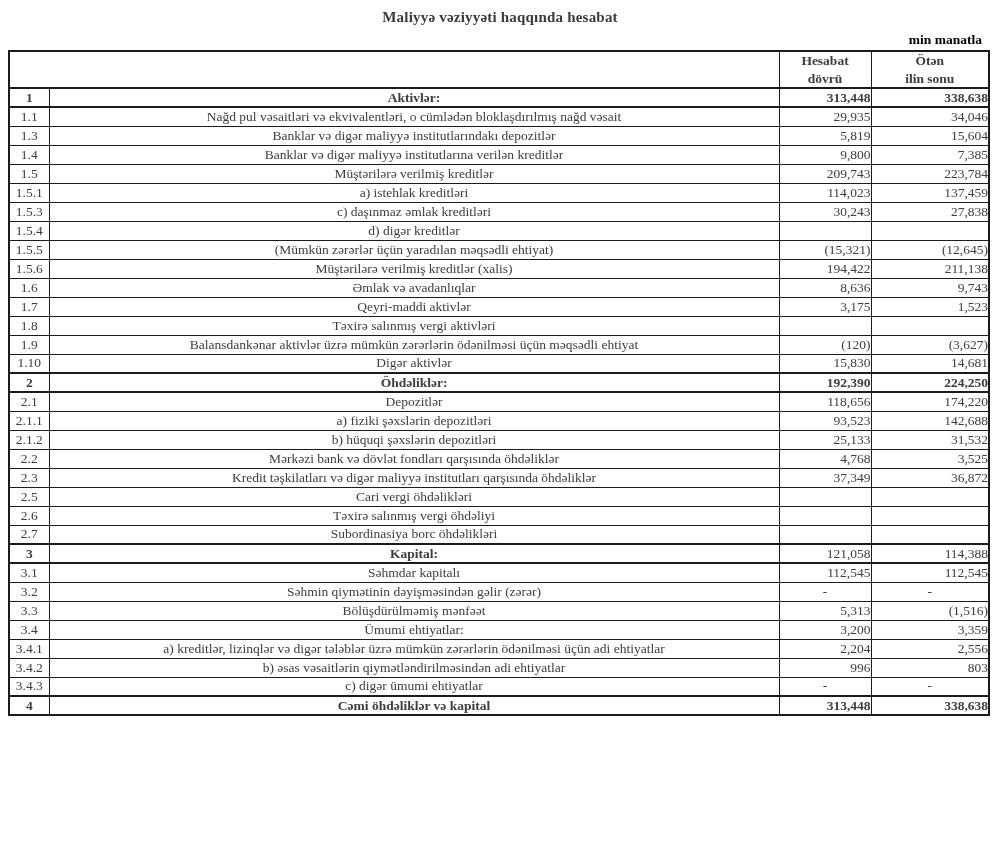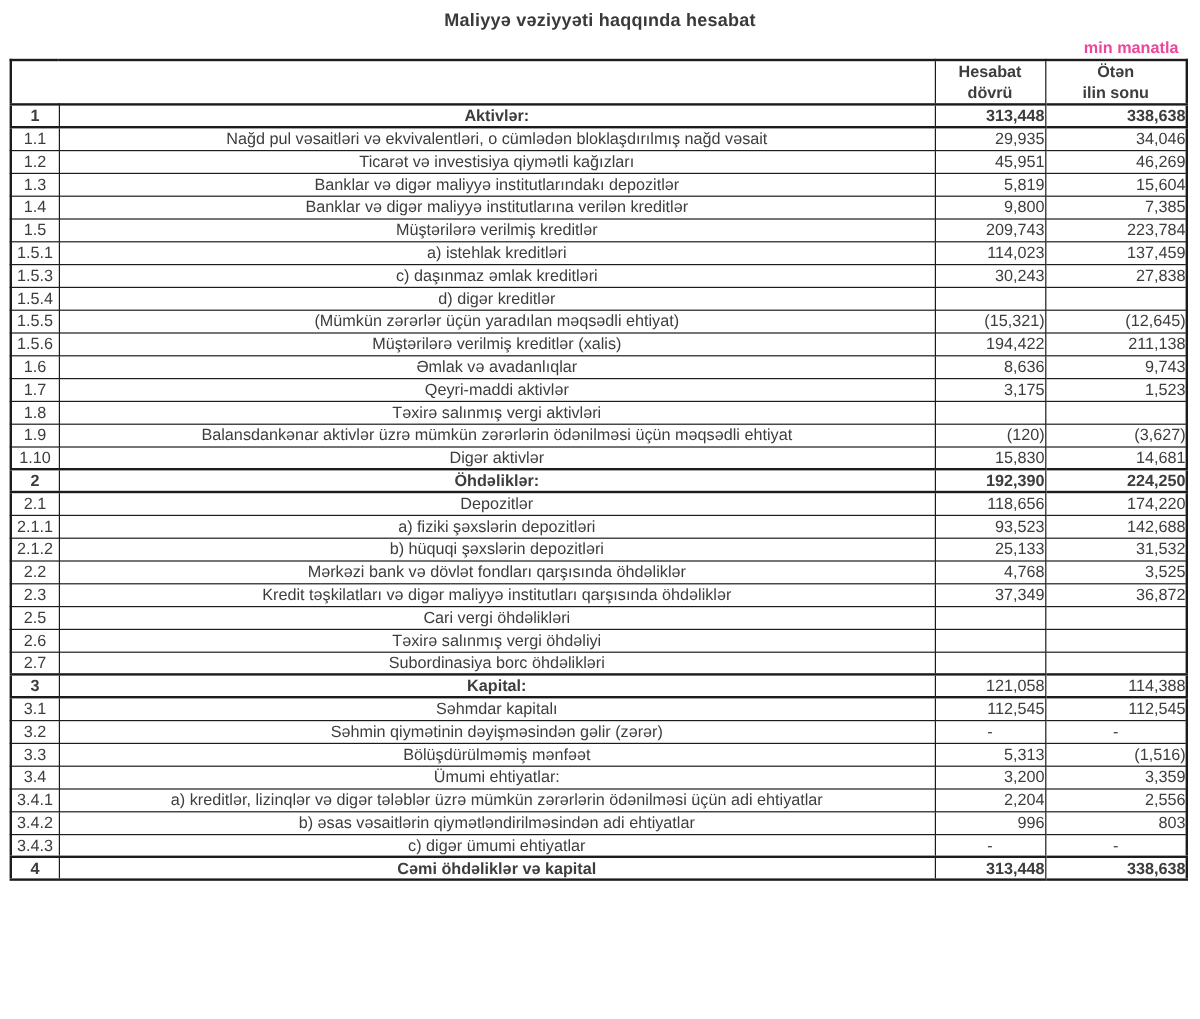--- a/index.html
+++ b/index.html
@@ -5,39 +5,39 @@
   html, body {
     margin: 0;
     padding: 0;
     background: #ffffff;
   }
   .page {
     position: relative;
     width: 1000px;
     height: 849px;
     background: #ffffff;
-    font-family: Liberation Sans, sans-serif;
+    font-family: Liberation Serif, serif;
     color: #3d3d3d;
     box-sizing: border-box;
     border-radius: 25px;
   }
   .page-title {
     text-align: center;
     font-size: 15px;
     font-weight: bold;
     padding-top: 9px;
     color: #3a3a3a;
     letter-spacing: 0.2px;
   }
   .unit-note {
     width: 982px;
     text-align: right;
     font-size: 13.5px;
     font-weight: bold;
-    color: #ec4899;
+    color: #000000;
     margin-top: 6px;
     margin-bottom: 2px;
   }
   table.fin-table {
     border-collapse: collapse;
     table-layout: fixed;
     width: 980px;
     margin-left: 8px;
     border: 2.5px solid #1c1c1c;
   }
@@ -131,26 +131,20 @@
     <td class="cell-val">313,448</td>
     <td class="cell-val">338,638</td>
   </tr>
         <tr class="item">
     <td class="cell-no">1.1</td>
     <td class="cell-label">Nağd pul vəsaitləri və  ekvivalentləri, o cümlədən bloklaşdırılmış nağd vəsait</td>
     <td class="cell-val">29,935</td>
     <td class="cell-val">34,046</td>
   </tr>
         <tr class="item">
-    <td class="cell-no">1.2</td>
-    <td class="cell-label">Ticarət və investisiya qiymətli kağızları</td>
-    <td class="cell-val">45,951</td>
-    <td class="cell-val">46,269</td>
-  </tr>
-        <tr class="item">
     <td class="cell-no">1.3</td>
     <td class="cell-label">Banklar və digər maliyyə institutlarındakı depozitlər</td>
     <td class="cell-val">5,819</td>
     <td class="cell-val">15,604</td>
   </tr>
         <tr class="item">
     <td class="cell-no">1.4</td>
     <td class="cell-label">Banklar və digər maliyyə institutlarına verilən kreditlər</td>
     <td class="cell-val">9,800</td>
     <td class="cell-val">7,385</td>

